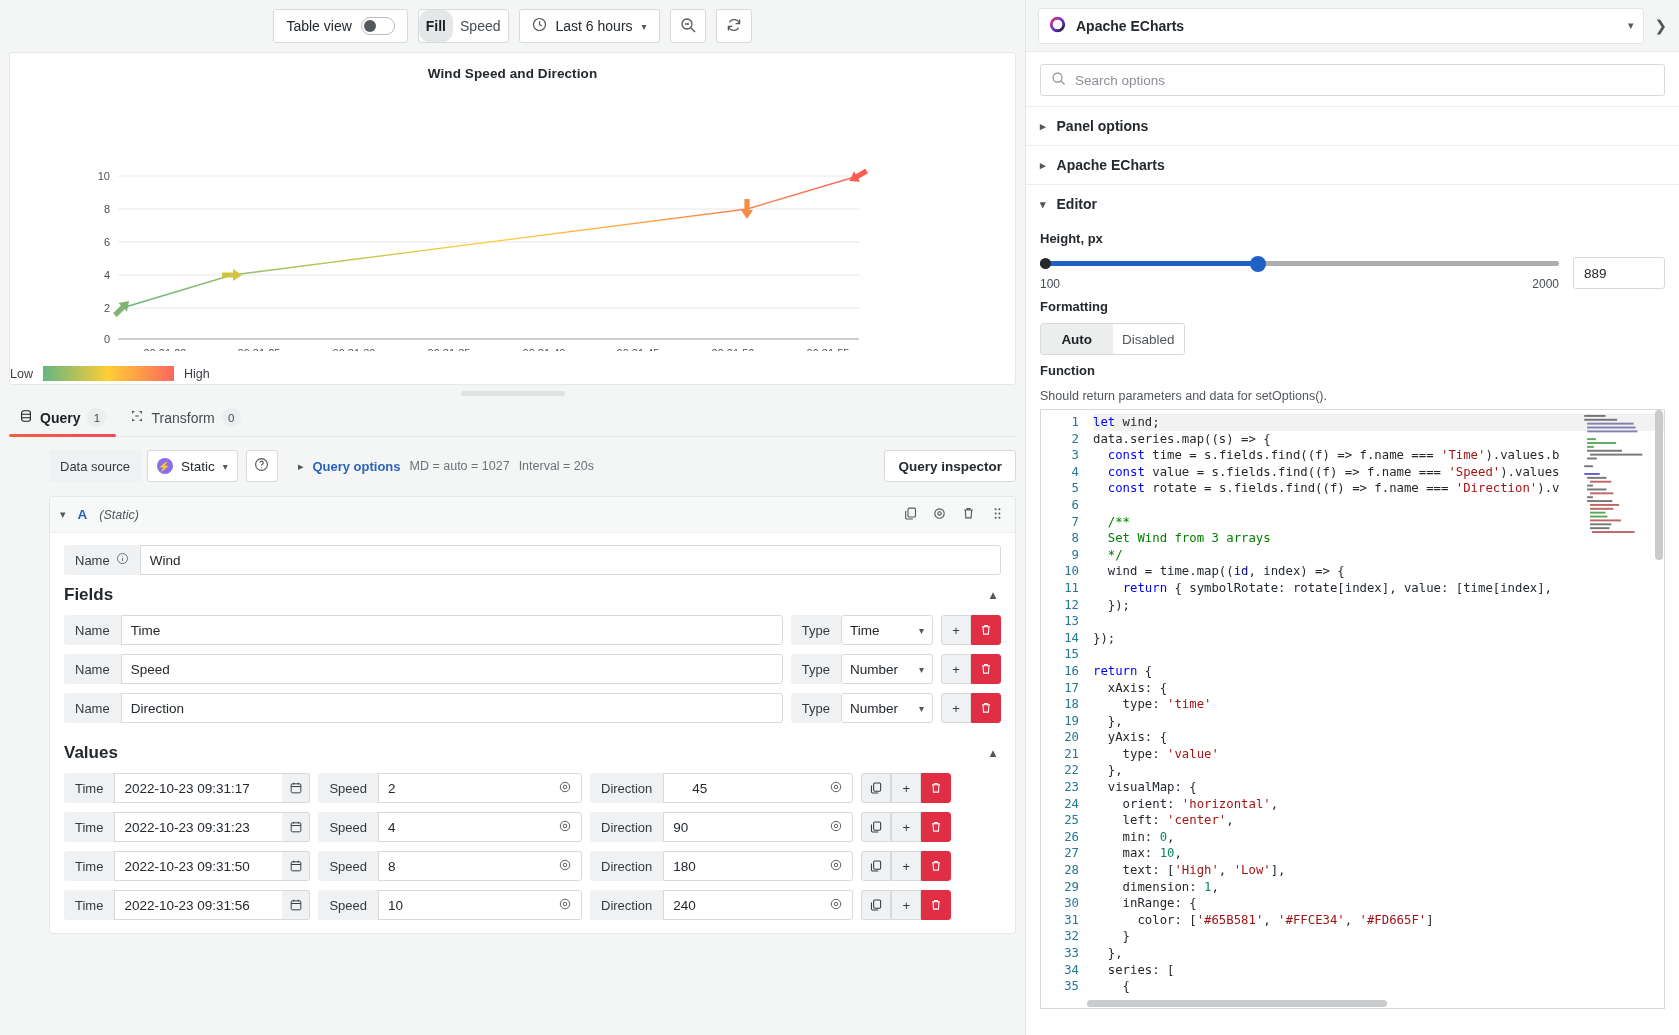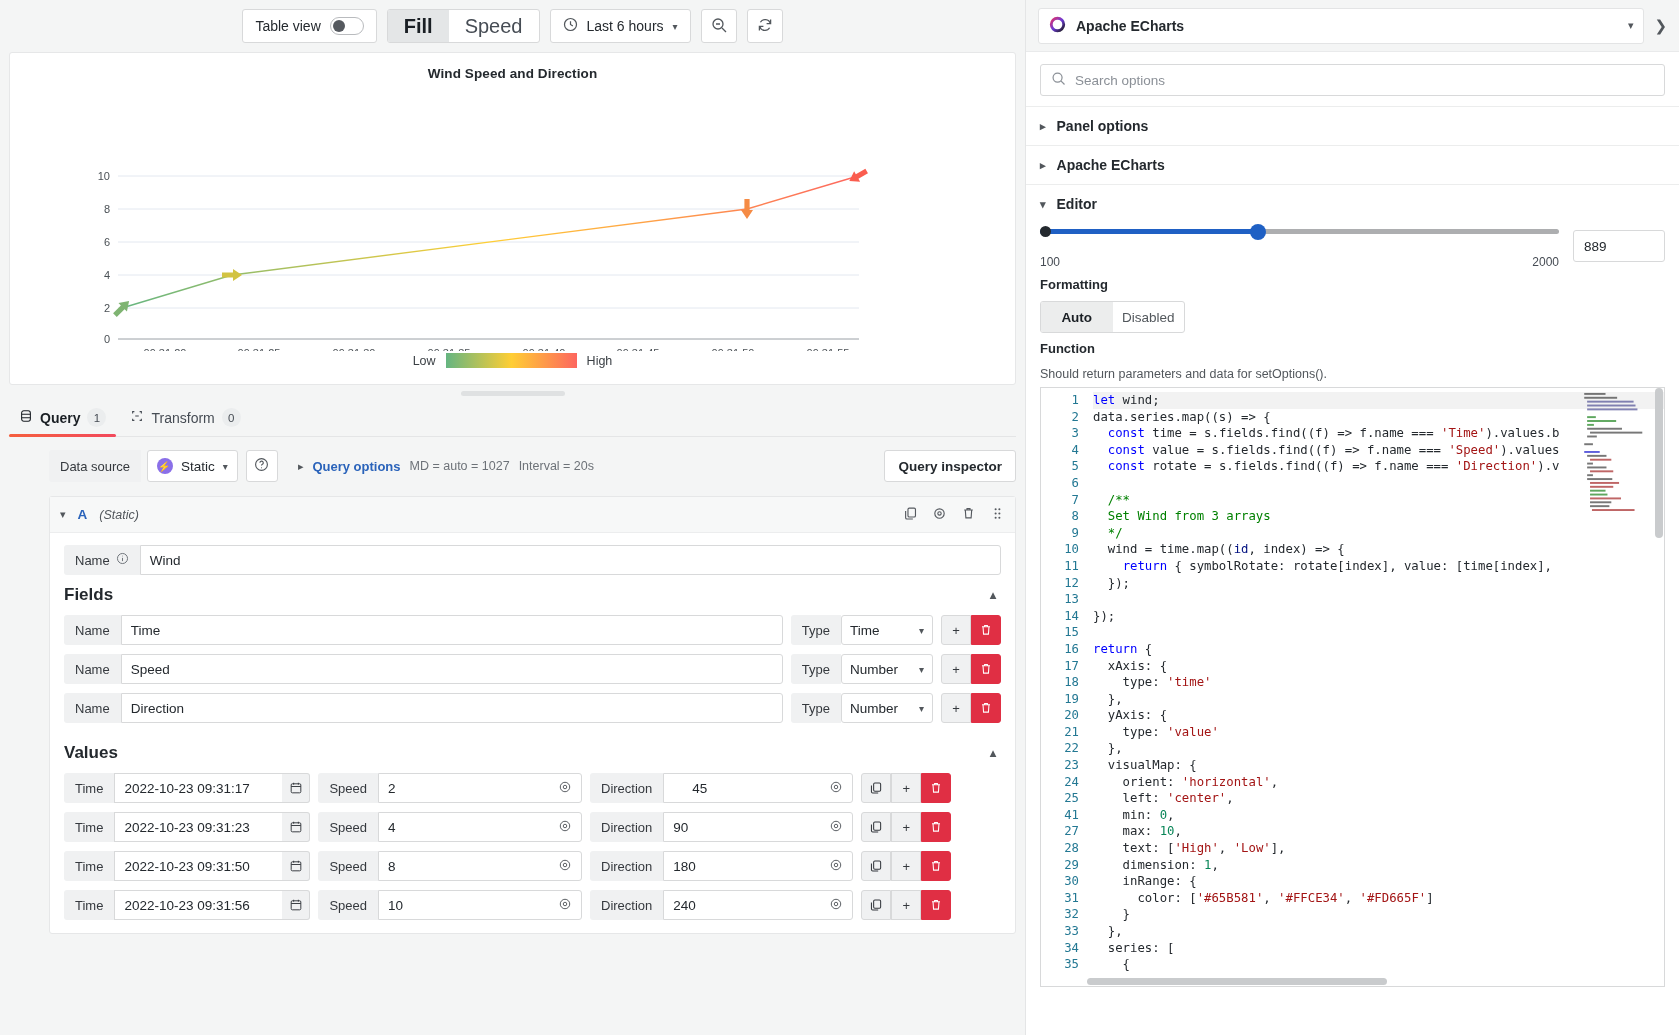--- a/index.html
+++ b/index.html
@@ -30,34 +30,34 @@
   .tbtn.icononly { padding:0 9px; }
   .toggle-pill {
     width:34px; height:18px; border-radius:9px; border:1px solid #b9bbbe;
     background:#fff; position:relative; display:inline-block;
   }
   .toggle-pill::after{
     content:""; position:absolute; left:2px; top:2px;
     width:12px;height:12px;border-radius:50%; background:#55595f;
   }
   .seg { display:flex; border:1px solid #d8d9da; border-radius:3px; overflow:hidden; height:34px; background:#fff; }
-  .seg > div { display:flex; align-items:center; padding:0 16px; font-size:20px; cursor:pointer; color:#464c54; }
+  .seg > div { display:flex; align-items:center; padding:0 7px; font-size:14px; cursor:pointer; color:#464c54;border-radius:11px; }
   .seg > div.active { background:#e4e6e7; color:#1a1f24; font-weight:bold; }
 
   .panelbox {
     margin:0 9px; background:#fff; border:1px solid #e6e7e8; border-radius:3px;
     height:333px; flex:0 0 333px; position:relative;
   }
   .panel-title { text-align:center; font-size:13.5px; font-weight:bold; color:#24292e; padding-top:13px; letter-spacing:.1px;}
 
   .chartwrap { position:relative; width:100%; height:270px; }
   .chartwrap svg { display:block; }
   .legendrow {
-    position:absolute; left:0; right:0; bottom:16px;
-    display:flex; align-items:center; justify-content:center; gap:10px;
+    position:absolute; left:0; right:0; bottom:3px;
+    display:flex; align-items:center; justify-content:flex-start; gap:10px;
     font-size:12.5px; color:#3a3f44;
   }
   .gradbar { width:131px; height:15px; background:linear-gradient(90deg,#65B581 0%,#FFCE34 50%,#FD665F 100%); }
 
   .dragbar { display:flex; justify-content:center; padding:6px 0 2px; }
   .dragbar > div { width:104px; height:5px; border-radius:3px; background:#dfe1e2; cursor:row-resize; }
 
   .tabsrow { display:flex; align-items:flex-end; gap:4px; padding:0 9px; background:#f4f5f5; height:38px; }
   .tab { display:flex; align-items:center; gap:7px; padding:8px 10px 9px; font-size:14px; color:#464c54; cursor:pointer; position:relative;}
   .tab.active { color:#1a1f24; font-weight:bold; }
@@ -133,21 +133,21 @@
   .sect-head { display:flex; align-items:center; gap:11px; padding:11px 14px; font-size:14px; font-weight:bold; cursor:pointer; }
   .sect-body { padding:0 14px 10px; }
   .fieldlabel { font-size:13px; font-weight:bold; margin:8px 0 9px; }
   .sliderrow { display:flex; align-items:center; gap:14px; }
   .slider { flex:1; position:relative; height:18px; }
   .slider .track { position:absolute; top:6px; left:0; right:0; height:5px; background:#adaeb0; border-radius:3px; }
   .slider .fill { position:absolute; top:6px; left:0; width:42%; height:5px; background:#1f60c4; border-radius:3px; }
   .slider .dotmin { position:absolute; top:3px; left:0; width:11px;height:11px;border-radius:50%;background:#24292e; }
   .slider .knob { position:absolute; top:1px; left:calc(42% - 8px); width:16px;height:16px;border-radius:50%;background:#1f60c4; cursor:grab;}
   .slider-num { height:32px; width:92px; border:1px solid #d8d9da; border-radius:3px; display:flex;align-items:center;padding:0 10px; font-size:13.5px;}
-  .slider-minmax { display:flex; justify-content:space-between; font-size:12px; color:#464c54; margin-top:14px; }
+  .slider-minmax { display:flex; justify-content:space-between; font-size:12px; color:#464c54; margin-top:4px; }
   .fmtseg { display:flex; border:1px solid #d8d9da; border-radius:3px; overflow:hidden; width:145px; height:32px; }
   .fmtseg > div { flex:1; display:flex;align-items:center;justify-content:center; font-size:13.5px; cursor:pointer; color:#52575c;}
   .fmtseg > div.active { background:#eceded; color:#1a1f24; font-weight:bold; }
   .hint { font-size:12.5px; color:#52575c; margin:2px 0 6px; }
 
   
   .editor { border:1px solid #d8d9da; background:#fff; height:600px; display:flex; position:relative; overflow:hidden; }
   .gutter { width:46px; flex:0 0 46px; background:#fff; text-align:right; padding:4px 8px 0 0;
             font-family:"DejaVu Sans Mono", monospace; font-size:12.3px; color:#237893; line-height:16.6px; user-select:none;}
   .codearea { flex:1; padding:4px 0 0 6px; font-family:"DejaVu Sans Mono", monospace; font-size:12.3px;
@@ -665,20 +665,21 @@
       </div>
     </div>
 
     <div class="sect" style="flex:1; display:flex; flex-direction:column;">
       <div class="sect-head">
         <span style="color:#52575c;font-size:11px;">▾</span>
         <span>Editor</span>
       </div>
       <div class="sect-body" style="flex:1; display:flex; flex-direction:column;">
 
+        <div class="fieldlabel">Height, px</div>
         <div class="sliderrow">
           <div style="flex:1;">
             <div class="slider">
               <div class="track"></div>
               <div class="fill"></div>
               <div class="dotmin"></div>
               <div class="knob"></div>
             </div>
             <div class="slider-minmax">
               <span>100</span>
@@ -717,21 +718,21 @@
               <div>16</div>
               <div>17</div>
               <div>18</div>
               <div>19</div>
               <div>20</div>
               <div>21</div>
               <div>22</div>
               <div>23</div>
               <div>24</div>
               <div>25</div>
-              <div>41</div>
+              <div>26</div>
               <div>27</div>
               <div>28</div>
               <div>29</div>
               <div>30</div>
               <div>31</div>
               <div>32</div>
               <div>33</div>
               <div>34</div>
               <div>35</div>
             </div>

